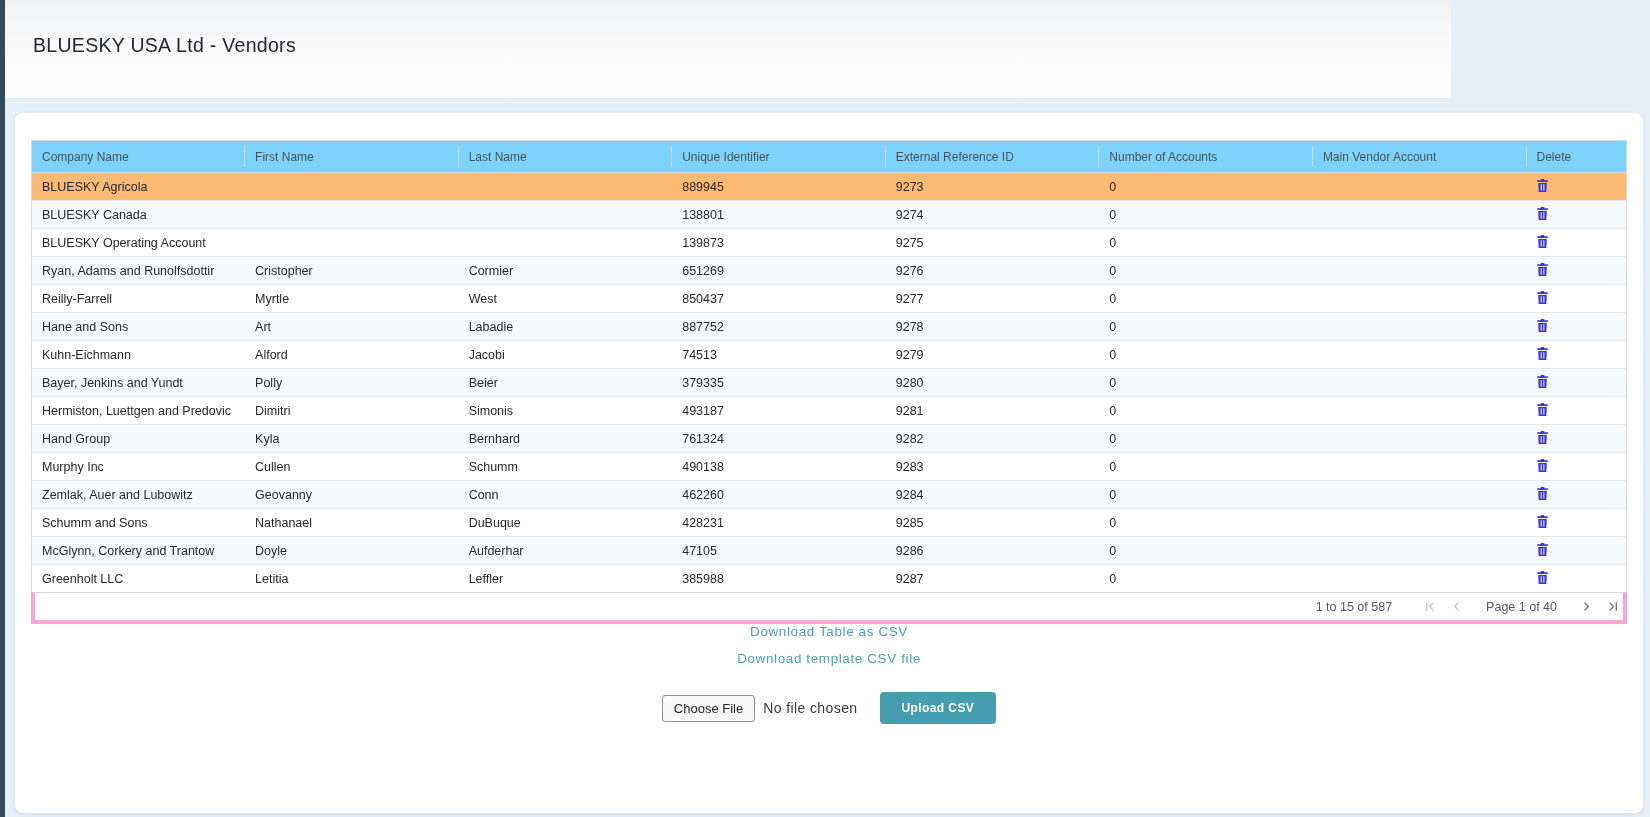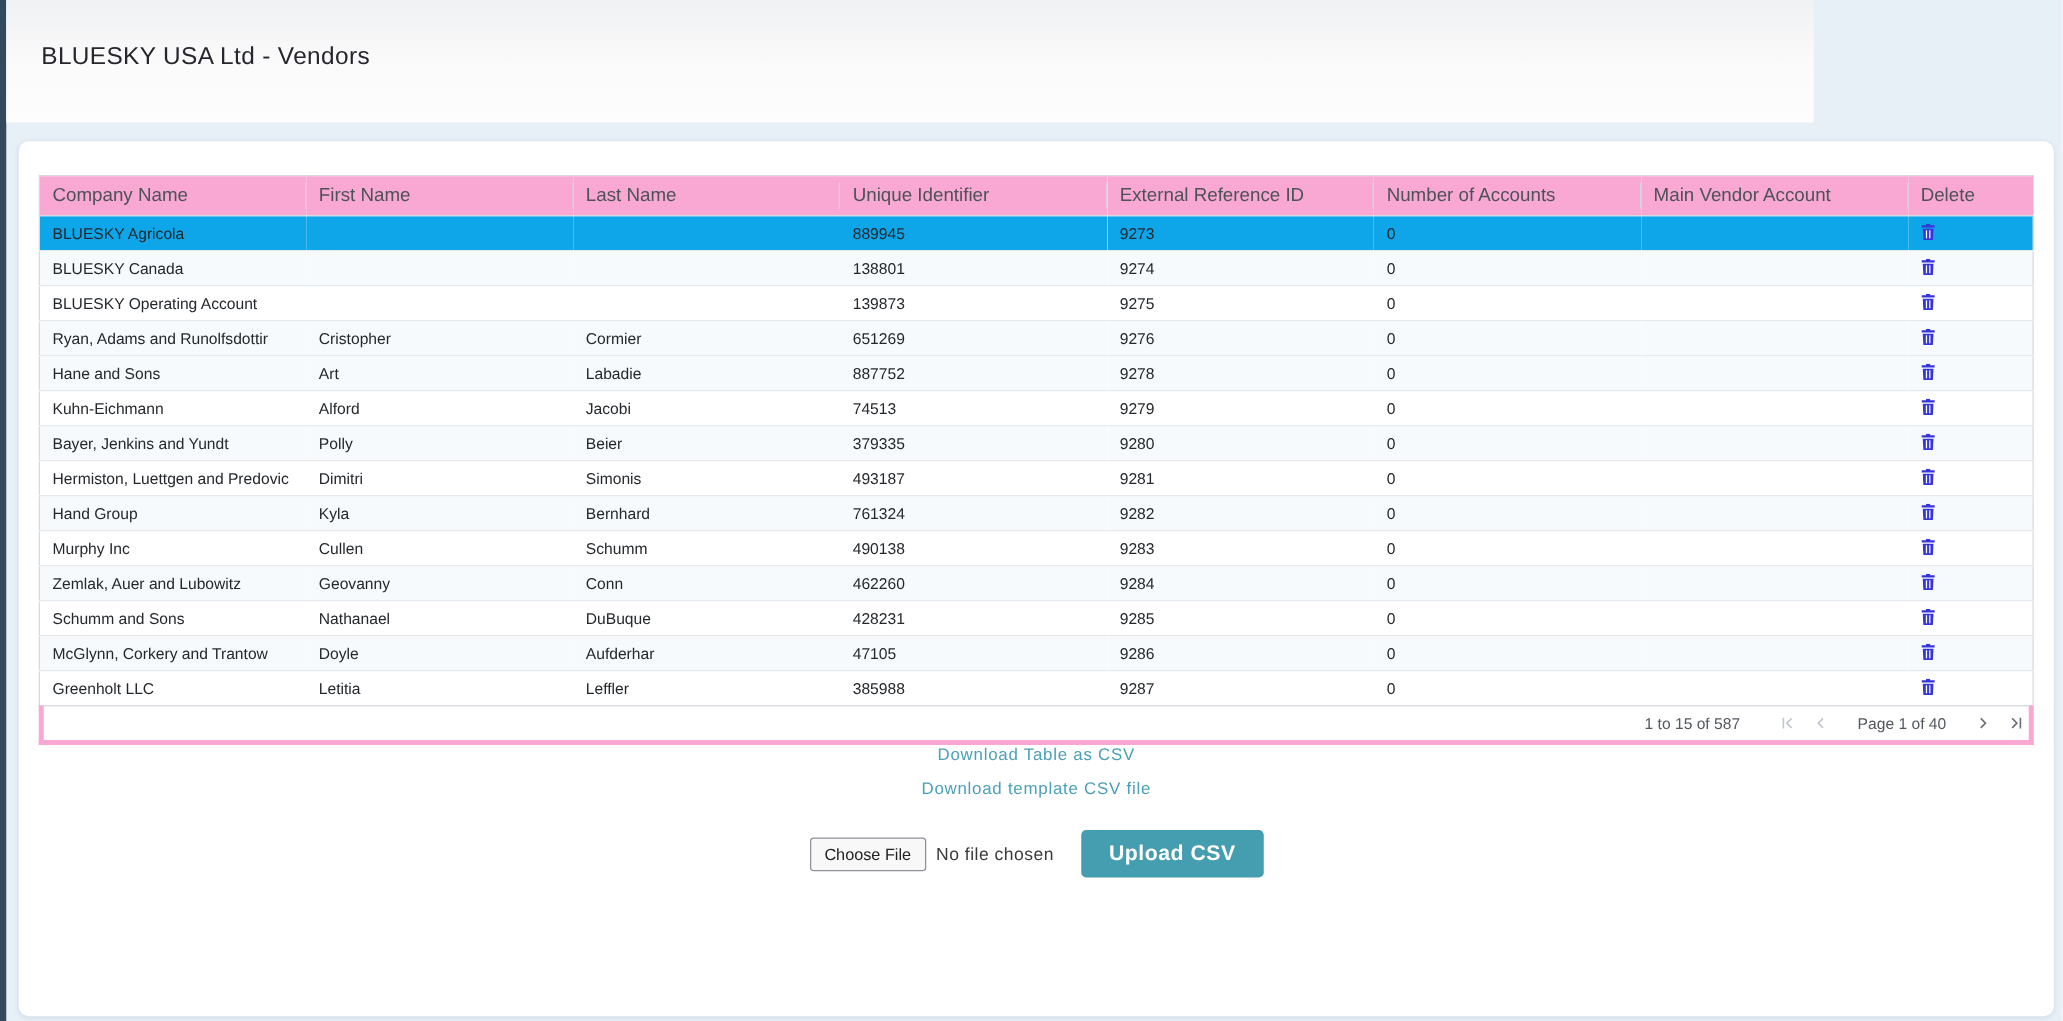--- a/index.html
+++ b/index.html
@@ -22,33 +22,33 @@
     background:#ffffff; border-radius:8px; box-shadow:0 1px 4px rgba(40,60,80,.10);
     padding:27px 16px 0 16px;
   }
 
   table.grid { width:100%; border-collapse:collapse; table-layout:fixed;
     border:1px solid #D6DAE0; border-bottom:none; }
   col.data-col { width:calc((100% - 100px)/7); }
   col.del-col { width:100px; }
 
   thead th {
-    height:32px; background:#f9a8d4; font-size:15px; font-weight:400; color:#4d5257;
+    height:32px; background:#7dd3fc; font-size:12px; font-weight:400; color:#4d5257;
     text-align:left; padding:0 4px 0 10px; border-bottom:1px solid #D6DAE0;
     position:relative; white-space:nowrap; overflow:hidden;
   }
   thead th:not(:last-child)::after {
     content:""; position:absolute; right:0; top:16%; height:68%; width:1px; background:#d3d7dd;
   }
 
   tbody td {
     height:28px; font-size:12.5px; color:#24282c; padding:0 4px 0 10px;
     border-bottom:1px solid #E6E9ED; white-space:nowrap; overflow:hidden;
   }
-  tbody tr.row-selected td { background:#0ea5e9; }
+  tbody tr.row-selected td { background:#fdba74; }
   tbody tr.row-alt td { background:#F7FAFD; }
 
   .del-btn { background:none; border:none; cursor:pointer; padding:0; line-height:0; }
   .trash { color:#3636D8; display:inline-block; line-height:0; }
 
   .paging {
     border:4px solid #f9a8d4; border-top:1px solid #D6DAE0; margin-top:-1px;
     height:32px; display:flex; align-items:center; justify-content:flex-end;
     gap:28px; font-size:12.5px; color:#54595f;
   }
@@ -63,21 +63,21 @@
     text-decoration:none; cursor:pointer; margin-bottom:12px;
   }
   .upload-row { margin-top:26px; display:flex; align-items:center; justify-content:center; gap:8px; }
   .choose-btn {
     font-size:13px; color:#222; background:#f8f8f8; border:1px solid #8f8f9d;
     border-radius:3px; padding:5px 11px; cursor:pointer; font-family:"Liberation Sans",sans-serif;
   }
   .file-status { font-size:14px; color:#3a3a3a; letter-spacing:.4px; }
   .upload-btn {
     margin-left:14px; background:#459DB0; color:#fff; border:none; border-radius:4px;
-    font-size:17px; font-weight:700; letter-spacing:.4px; padding:9px 22px; cursor:pointer;
+    font-size:12px; font-weight:700; letter-spacing:.4px; padding:9px 22px; cursor:pointer;
     font-family:"Liberation Sans",sans-serif;
   }
 </style>
 </head>
 <body>
 
 <div class="edge-strip"></div>
 
 <div class="topbar">
   <div class="page-title">BLUESKY USA Ltd - Vendors</div>
@@ -159,20 +159,37 @@
                   <rect x="6.9" y="5.6" width="1.1" height="7" fill="#ffffff"></rect>
                 </svg></span>
 </button></td>
         </tr>
         <tr class="row-alt">
           <td>Ryan, Adams and Runolfsdottir</td>
           <td>Cristopher</td>
           <td>Cormier</td>
           <td>651269</td>
           <td>9276</td>
+          <td>0</td>
+          <td></td>
+          <td><button class="del-btn">
+  <span class="trash"><svg width="11" height="13" viewBox="0 0 12 14">
+                  <path fill="currentColor" d="M4.2 0h3.6v1.3h3.9v1.9H.3V1.3h3.9z"></path>
+                  <path fill="currentColor" d="M1.3 4.2h9.4l-.55 9.8H1.85z"></path>
+                  <rect x="4" y="5.6" width="1.1" height="7" fill="#ffffff"></rect>
+                  <rect x="6.9" y="5.6" width="1.1" height="7" fill="#ffffff"></rect>
+                </svg></span>
+</button></td>
+        </tr>
+        <tr>
+          <td>Reilly-Farrell</td>
+          <td>Myrtle</td>
+          <td>West</td>
+          <td>850437</td>
+          <td>9277</td>
           <td>0</td>
           <td></td>
           <td><button class="del-btn">
   <span class="trash"><svg width="11" height="13" viewBox="0 0 12 14">
                   <path fill="currentColor" d="M4.2 0h3.6v1.3h3.9v1.9H.3V1.3h3.9z"></path>
                   <path fill="currentColor" d="M1.3 4.2h9.4l-.55 9.8H1.85z"></path>
                   <rect x="4" y="5.6" width="1.1" height="7" fill="#ffffff"></rect>
                   <rect x="6.9" y="5.6" width="1.1" height="7" fill="#ffffff"></rect>
                 </svg></span>
 </button></td>

